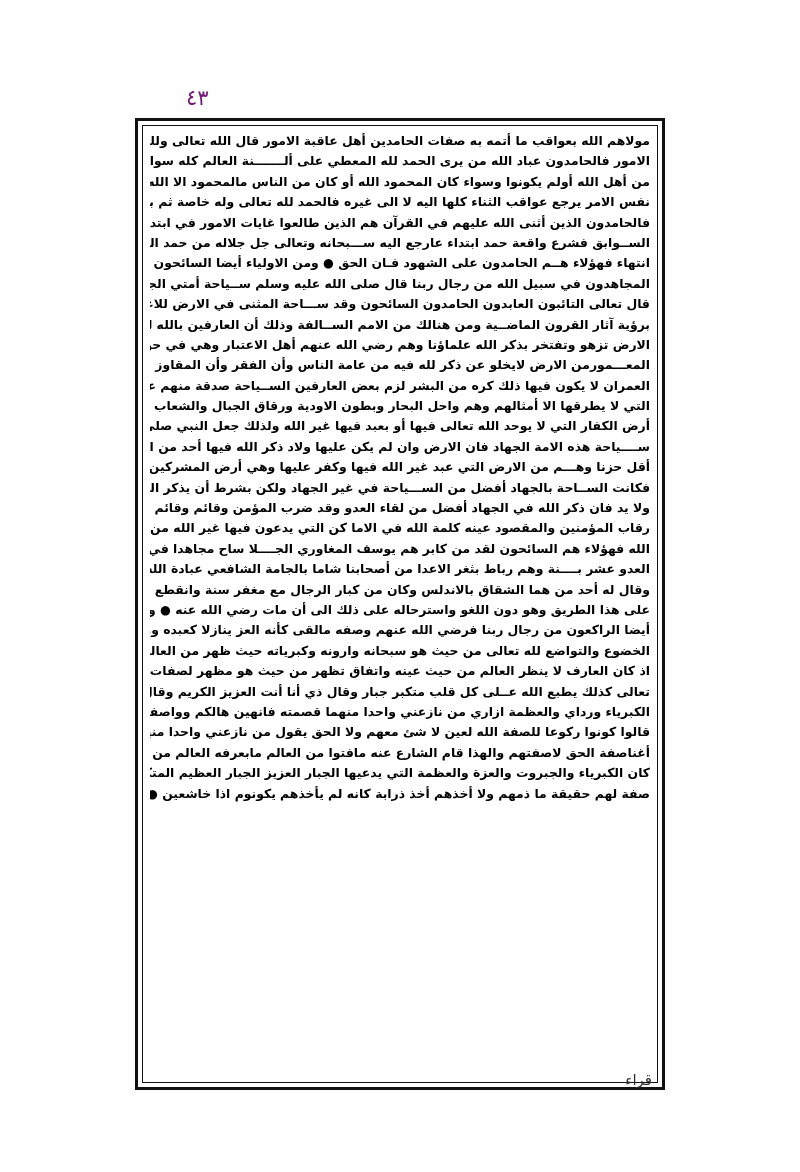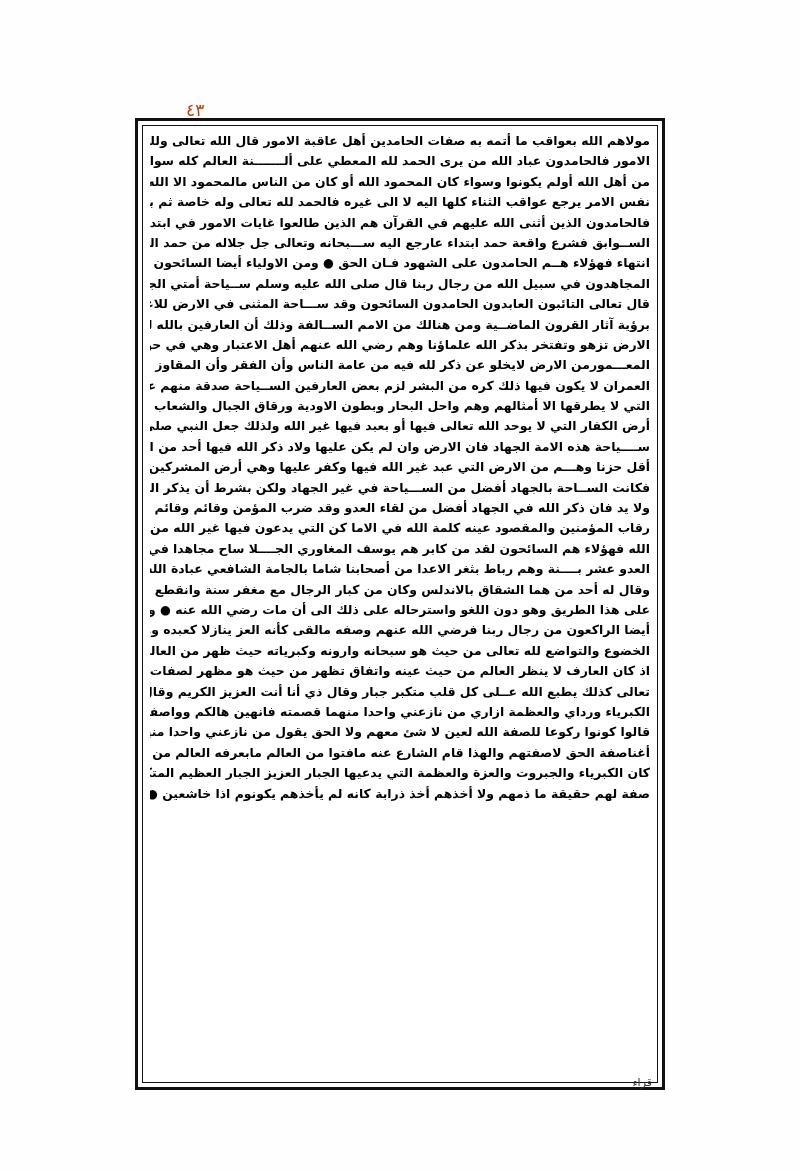--- a/index.html
+++ b/index.html
@@ -22,24 +22,24 @@
     top: 0;
     width: 800px;
     height: 1172px;
     background: #fefefe;
   }
 
   
   .folio {
     position: absolute;
     left: 186px;
-    top: 100px;
+    top: 86px;
     font-family: "DejaVu Sans", sans-serif;
-    font-size: 17px;
-    color: #c2410c;
+    font-size: 21px;
+    color: #701a75;
     direction: rtl;
     letter-spacing: 0;
   }
 
   
   .frame-outer {
     position: absolute;
     left: 135px;
     top: 118px;
     width: 530px;
@@ -91,21 +91,21 @@
     display: inline-block;
     width: 100%;
     transform-origin: right center;
   }
 
   
   .catchword {
     position: absolute;
     right: 10px;
     bottom: -2px;
-    font-size: 11px;
+    font-size: 15px;
     color: #333;
     direction: rtl;
   }
 </style>
 </head>
 <body>
 
 <div class="page-scan">
 
   <div class="folio">٤٣</div>

